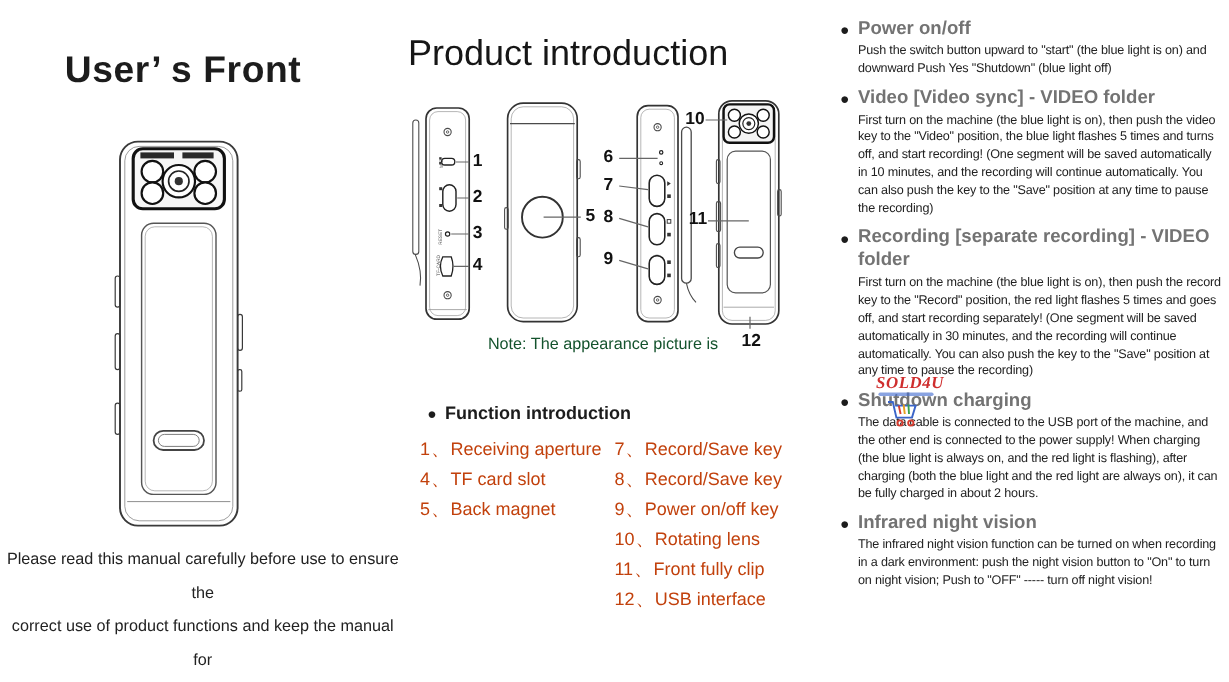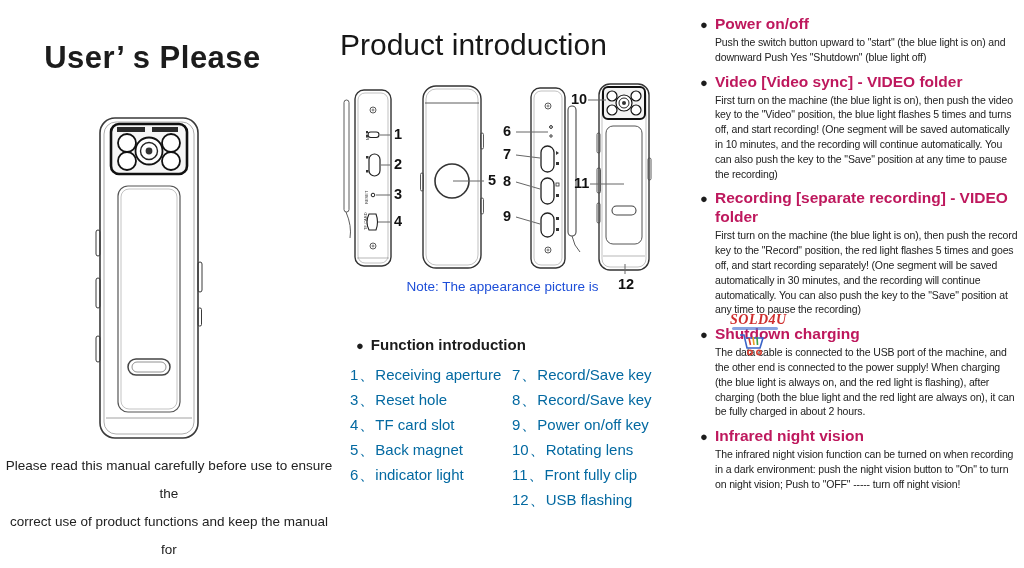--- a/index.html
+++ b/index.html
@@ -13,49 +13,49 @@
                font-size:13.5px;line-height:28px;color:#222;}
   
   .mid-title{position:absolute;left:340px;top:28px;width:320px;text-align:left;
              font-size:30px;font-weight:normal;margin:0;color:#161616;}
   .diagram-area{position:absolute;left:335px;top:78px;width:360px;height:235px;}
   .diagram-area svg{position:absolute;left:0;top:0;}
   .callout{position:absolute;font-size:14.5px;font-weight:600;color:#111;}
   .side-label{position:absolute;font-size:4px;color:#444;transform:rotate(-90deg);
               transform-origin:left top;white-space:nowrap;}
   .note{position:absolute;left:380px;top:277px;width:245px;text-align:center;
-        font-size:13.5px;line-height:20px;color:#1d4ed8;}
+        font-size:13.5px;line-height:20px;color:#14532d;}
   .func-head{position:absolute;left:356px;top:336px;font-size:15px;font-weight:bold;text-align:right;}
   .func-head .bullet{font-size:13px;margin-right:7px;}
-  .func-col{position:absolute;top:362px;font-size:15px;color:#0369a1;}
+  .func-col{position:absolute;top:362px;font-size:15px;color:#c2410c;}
   .func-col.c1{left:350px;width:160px;}
   .func-col.c2{left:512px;width:180px;}
   .func-item{height:25px;line-height:25px;white-space:nowrap;}
   .func-item .sep{margin:0 1px;}
   
   .col-right{position:absolute;left:700px;top:14px;width:318px;}
   .r-sec{position:relative;padding-left:15px;margin-bottom:7px;}
   .r-sec .bullet{position:absolute;left:0;top:3px;font-size:13px;font-weight:bold;}
-  .r-sec h3{margin:0;font-size:15.5px;font-weight:bold;line-height:19px;color:#be185d;}
+  .r-sec h3{margin:0;font-size:15.5px;font-weight:bold;line-height:19px;color:#737373;}
   .r-sec p{margin:2px 0 0 0;font-size:10.5px;line-height:14.8px;letter-spacing:-0.15px;
            color:#222;}
   
   .watermark{position:absolute;left:730px;top:313px;z-index:6;pointer-events:none;font-family:Liberation Serif, serif;}
   .wm-text{font-size:14px;font-weight:bold;font-style:italic;color:#cf2e2e;
            letter-spacing:.5px;line-height:13px;}
   .wm-sub{width:46px;height:3px;background:#4a72d1;opacity:.65;border-radius:2px;margin:1px 0 0 2px;}
   .wm-cart{position:absolute;left:8px;top:18px;}
   svg{display:block;}
 </style>
 </head>
 <body>
 
 <div class="page">
 
-  <h1 class="page-title">User’ s Please</h1>
+  <h1 class="page-title">User’ s Front</h1>
 
   <svg class="big-drawing" width="112" height="332" viewBox="0 0 112 332">
     <g fill="none" stroke="#3a3a3a">
       <rect x="6" y="6" width="98" height="320" rx="15" stroke-width="1.6"></rect>
       <rect x="10" y="10" width="90" height="312" rx="12" stroke-width="0.7" stroke="#8a8a8a"></rect>
 
       <rect x="17" y="12" width="76" height="50" rx="8" stroke-width="2.6" stroke="#111" fill="#f6f6f6"></rect>
       <rect x="23" y="15" width="28" height="5" fill="#2a2a2a" stroke="none"></rect>
       <rect x="58" y="15" width="26" height="5" fill="#2a2a2a" stroke="none"></rect>
       <circle cx="33" cy="31" r="9" stroke-width="1.8" stroke="#111" fill="#fff"></circle>
@@ -195,32 +195,30 @@
   <div class="note">
     <div>Note: The appearance picture is</div>
   </div>
 
   <div class="func-head">
     <span class="bullet">●</span><span>Function introduction</span>
   </div>
 
   <div class="func-col c1">
     <div class="func-item"><span>1</span><span class="sep">、</span><span>Receiving aperture</span></div>
-    <div class="func-item"><span>3</span><span class="sep">、</span><span>Reset hole</span></div>
     <div class="func-item"><span>4</span><span class="sep">、</span><span>TF card slot</span></div>
     <div class="func-item"><span>5</span><span class="sep">、</span><span>Back magnet</span></div>
-    <div class="func-item"><span>6</span><span class="sep">、</span><span>indicator light</span></div>
   </div>
   <div class="func-col c2">
     <div class="func-item"><span>7</span><span class="sep">、</span><span>Record/Save key</span></div>
     <div class="func-item"><span>8</span><span class="sep">、</span><span>Record/Save key</span></div>
     <div class="func-item"><span>9</span><span class="sep">、</span><span>Power on/off key</span></div>
     <div class="func-item"><span>10</span><span class="sep">、</span><span>Rotating lens</span></div>
     <div class="func-item"><span>11</span><span class="sep">、</span><span>Front fully clip</span></div>
-    <div class="func-item"><span>12</span><span class="sep">、</span><span>USB flashing</span></div>
+    <div class="func-item"><span>12</span><span class="sep">、</span><span>USB interface</span></div>
   </div>
 
   <div class="col-right">
     <div class="r-sec">
       <span class="bullet">●</span>
       <h3>Power on/off</h3>
       <p>Push the switch button upward to "start" (the blue light is on) and downward Push Yes "Shutdown" (blue light off)</p>
     </div>
     <div class="r-sec">
       <span class="bullet">●</span>

